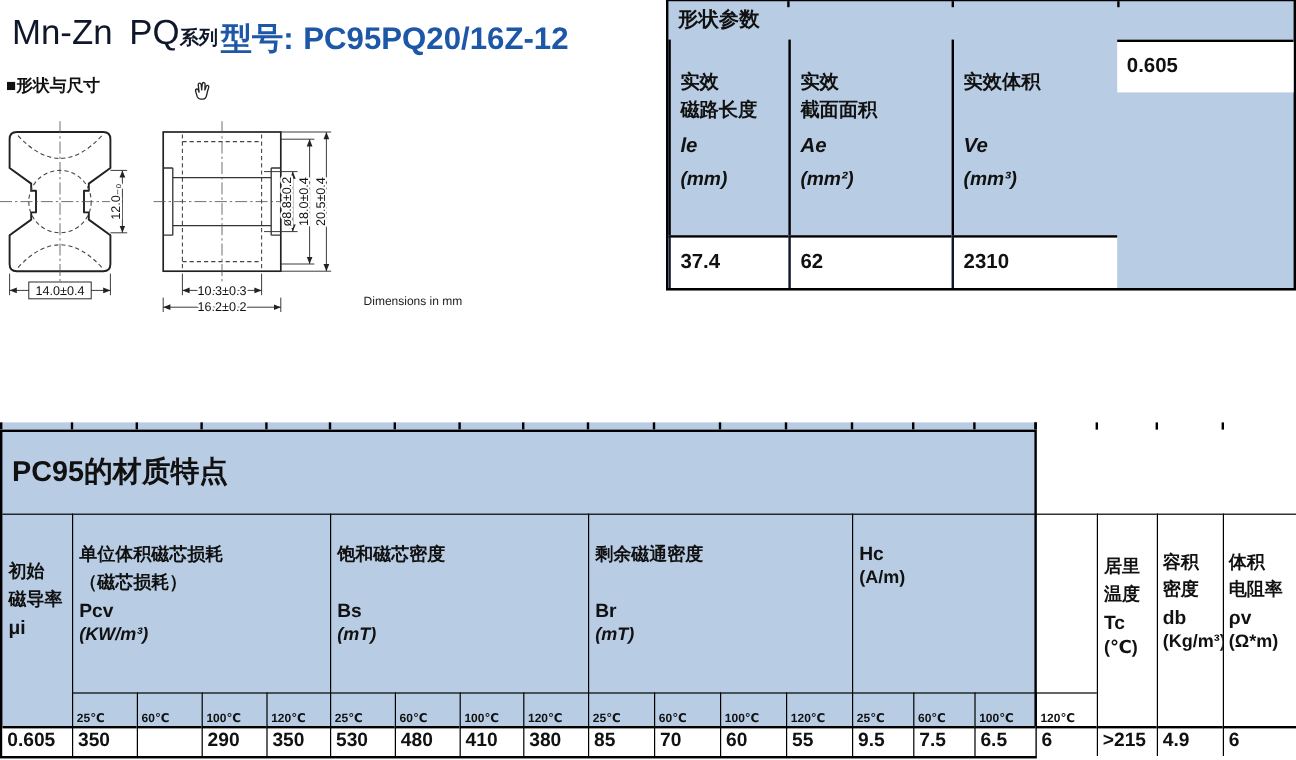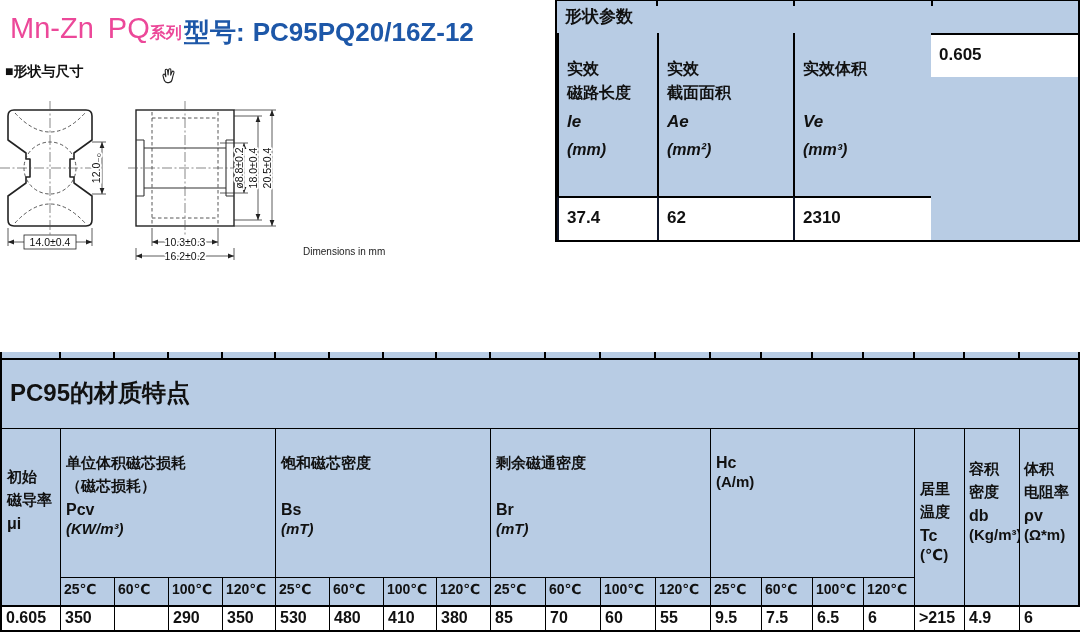--- a/index.html
+++ b/index.html
@@ -1,20 +1,20 @@
 <!DOCTYPE html>
 <html style="--accent: #1d57a8; --hdrbg: #b8cce4; --wm: #7dbe3c;"><head>
 <meta charset="utf-8">
 <style>
   html,body{margin:0;padding:0;background:#fff}
   .page{position:relative;width:1080px;height:633px;background:#fff;overflow:hidden;
         font-family:"Liberation Sans","DejaVu Sans",sans-serif;color:#111}
 
   
-  .series{position:absolute;left:10px;top:12px;font-size:29px;color:#ec4899;white-space:nowrap}
+  .series{position:absolute;left:10px;top:12px;font-size:29px;color:#0f172a;white-space:nowrap}
   .series .fam{margin-left:14px}
   .series .suf{font-size:16px;font-weight:bold}
   .model{position:absolute;left:184px;top:15px;font-size:26px;font-weight:bold;color:var(--accent,#1d57a8);white-space:nowrap}
   .model .num{margin-left:8px}
   .sec-title{position:absolute;left:5px;top:63px;font-size:14px;font-weight:bold}
   .hand{position:absolute;left:158px;top:66px}
   .dim-note{position:absolute;left:303px;top:246px;font-size:10px;color:#222}
 
   
   .diagram{position:absolute;left:0;top:96px}
@@ -36,37 +36,37 @@
   .sp-h.first{border-left:none}
   .sp-cn{font-size:16px;font-weight:bold;line-height:1.5;min-height:50px}
   .sp-sym{font-size:17px;font-weight:bold;font-style:italic;margin-top:5px}
   .sp-unit{font-size:16px;font-weight:bold;font-style:italic;margin-top:9px}
   .sp-v{height:44px;background:#fff;border-top:2px solid #000;border-left:2px solid #0f172a;
         box-sizing:border-box;padding:10px 0 0 8px;font-size:17px;font-weight:bold}
   .sp-v.first{border-left:none}
   .tick{position:absolute;width:2px;height:5px;background:#000;top:0}
 
   
-  .mt{position:absolute;left:0;top:352px;width:1080px}
+  .mt{position:absolute;left:0;top:352px;width:864px}
   .mt-strip{height:6px;background:var(--hdrbg,#b8cce4);border-left:2px solid #000;border-right:2px solid #000;
             box-sizing:border-box;position:relative}
   .mt-strip .tick{width:1.5px;height:6px}
   .mt-body{position:relative;height:270px;background:var(--hdrbg,#b8cce4);border:2.5px solid #000}
   .mt-title{position:absolute;left:8px;top:17px;font-size:24px;font-weight:bold}
   .m-cell{position:absolute;box-sizing:border-box;border-left:1.5px solid #000;border-top:1.5px solid #000;overflow:hidden}
   .m-cell.nol{border-left:none}
   .h-cn{font-size:15px;font-weight:bold;line-height:1.55;min-height:47px}
   .h-cn.one{min-height:47px}
   .h-sym{font-size:16px;font-weight:bold;margin-top:3px}
   .h-unit{font-size:15px;font-weight:bold;margin-top:1px}
   .it{font-style:italic}
   .m-h{top:68px;height:149px;padding:22px 0 0 5px}
   .m-mu{top:68px;height:177px;padding:36px 0 0 5px}
   .m-x{top:68px;height:177px}
-  .m-t{top:217px;height:28px;padding:3px 0 0 3px;font-size:14px;font-weight:bold}
+  .m-t{top:217px;height:28px;padding:16px 0 0 3px;font-size:10px;font-weight:bold}
   .m-v{top:245px;height:25px;background:#fff;border-top:2px solid #000;
        padding:2px 0 0 4px;font-size:16px;font-weight:bold}
   .m-v.nol{border-left:none}
 
   .watermark{position:absolute;left:858px;top:598px;font-size:20px;letter-spacing:.5px;
              color:var(--wm,#7dbe3c);opacity:.62;z-index:5;white-space:nowrap}
 </style>
 </head>
 <body>
 
@@ -192,21 +192,21 @@
       </div>
       <div class="m-cell m-h" style="left:488px;width:220px">
         <div class="h-cn one"><span>剩余磁通密度</span></div>
         <div class="h-sym">Br</div>
         <div class="h-unit it">(mT)</div>
       </div>
       <div class="m-cell m-h" style="left:708px;width:204px">
         <div class="h-sym">Hc</div>
         <div class="h-unit">(A/m)</div>
       </div>
-      <div class="m-cell m-x" style="left:912px;width:50px;padding:48px 0 0 5px">
+      <div class="m-cell m-x" style="left:912px;width:50px;padding:32px 0 0 5px">
         <div class="h-cn"><span>居里</span><br><span>温度</span></div>
         <div class="h-sym">Tc</div>
         <div class="h-unit">(℃)</div>
       </div>
       <div class="m-cell m-x" style="left:962px;width:55px;padding:28px 0 0 4px">
         <div class="h-cn"><span>容积</span><br><span>密度</span></div>
         <div class="h-sym">db</div>
         <div class="h-unit">(Kg/m³)*10³</div>
       </div>
       <div class="m-cell m-x" style="left:1017px;width:63px;padding:28px 0 0 4px">

